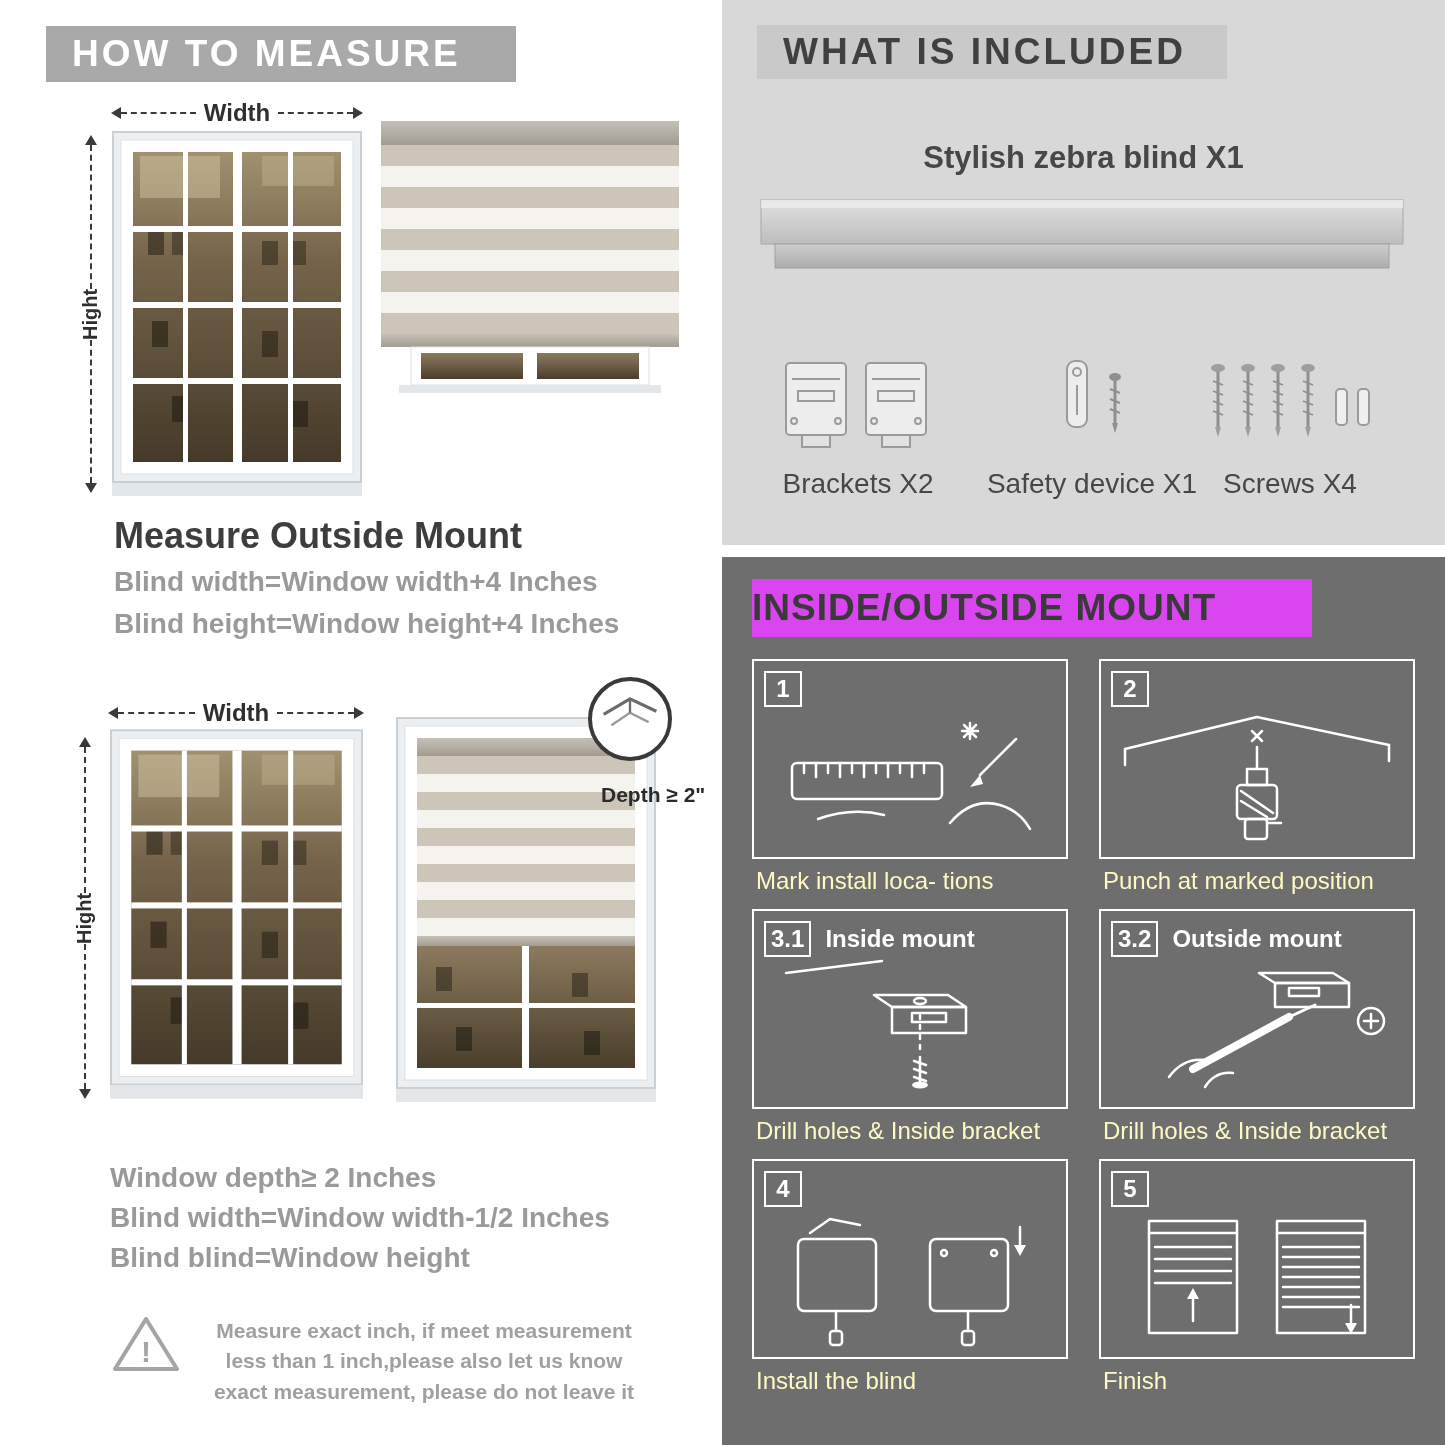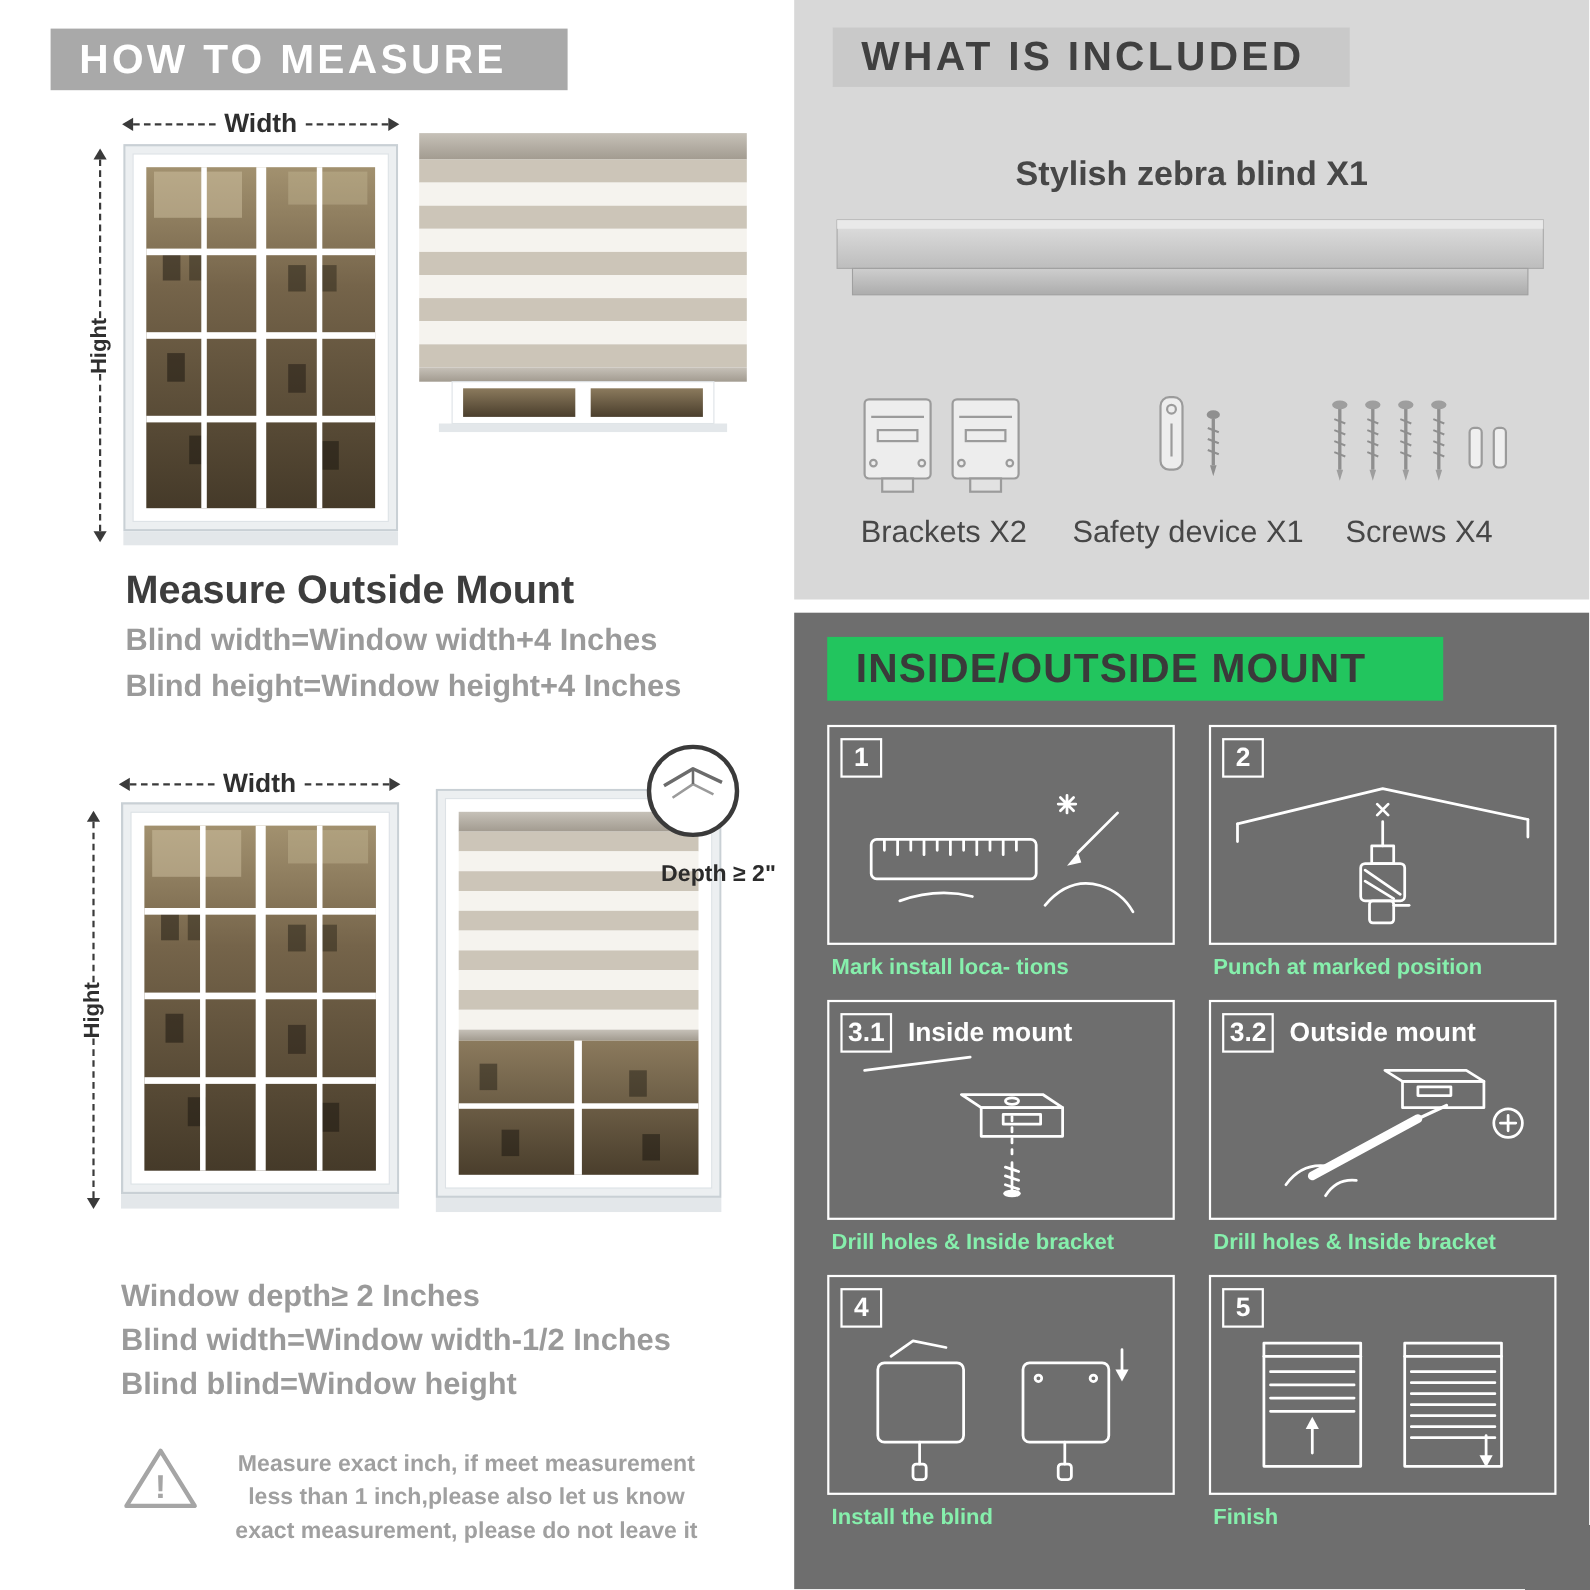--- a/index.html
+++ b/index.html
@@ -44,40 +44,40 @@
   .banner-included {
     position:absolute; left:35px; top:25px; width:470px; height:54px;
     background:#c9c9c9; color:#404040; font-size:37px; font-weight:bold;
     letter-spacing:3px; display:flex; align-items:center; padding-left:26px; box-sizing:border-box;
   }
   .product-name { position:absolute; left:0; top:140px; width:723px; text-align:center; color:#474747; font-size:31px; font-weight:bold; }
   .rail-svg { position:absolute; left:35px; top:192px; width:650px; height:92px; }
   .included-item { position:absolute; top:330px; width:220px; height:170px; display:flex; flex-direction:column; align-items:center; justify-content:flex-end; }
   .included-item .item-art { flex:0 0 auto; margin-bottom:16px; }
   .included-item .item-label { color:#474747; font-size:28px; font-weight:normal; white-space:nowrap; }
-  .item-1 { left:26px; } .item-2 { left:248px; } .item-3 { left:458px; }
+  .item-1 { left:26px; } .item-2 { left:260px; } .item-3 { left:458px; }
   .mount-panel { position:absolute; left:0; top:557px; width:723px; height:888px; background:#6e6e6e; }
   .banner-mount {
     position:absolute; left:30px; top:22px; width:560px; height:58px;
-    background:#22c55e; color:#3a3a3a; font-size:37px; font-weight:bold;
-    letter-spacing:1px; display:flex; align-items:center; padding-left:26px; box-sizing:border-box;
+    background:#d946ef; color:#3a3a3a; font-size:37px; font-weight:bold;
+    letter-spacing:1px; display:flex; align-items:center; box-sizing:border-box;
   }
   .steps-grid {
     position:absolute; left:30px; top:102px; width:663px;
     display:grid; grid-template-columns:316px 316px; column-gap:31px; row-gap:12px;
   }
   .tile { position:relative; height:200px; border:2px solid #ffffff; box-sizing:border-box; }
   .tile-head { position:absolute; top:10px; left:10px; display:flex; align-items:center; gap:14px; z-index:2; }
   .step-num {
     min-width:38px; height:36px; padding:0 5px; border:2px solid #ffffff; box-sizing:border-box;
     color:#ffffff; font-size:24px; font-weight:bold; display:inline-flex; align-items:center; justify-content:center;
   }
   .step-label { color:#ffffff; font-size:24px; font-weight:bold; }
   .step-art { position:absolute; left:8px; top:44px; width:296px; height:150px; }
-  .step-caption { margin-top:8px; color:#86efac; font-size:20px; font-weight:bold; padding-left:4px; line-height:1.2; min-height:30px; }
+  .step-caption { margin-top:8px; color:#fef9c3; font-size:24px; font-weight:normal; padding-left:4px; line-height:1.2; min-height:30px; }
 </style>
 </head>
 <body>
 
 <div class="page">
 
   <div class="left-col">
 
     <div class="banner-gray">HOW TO MEASURE</div>
 

